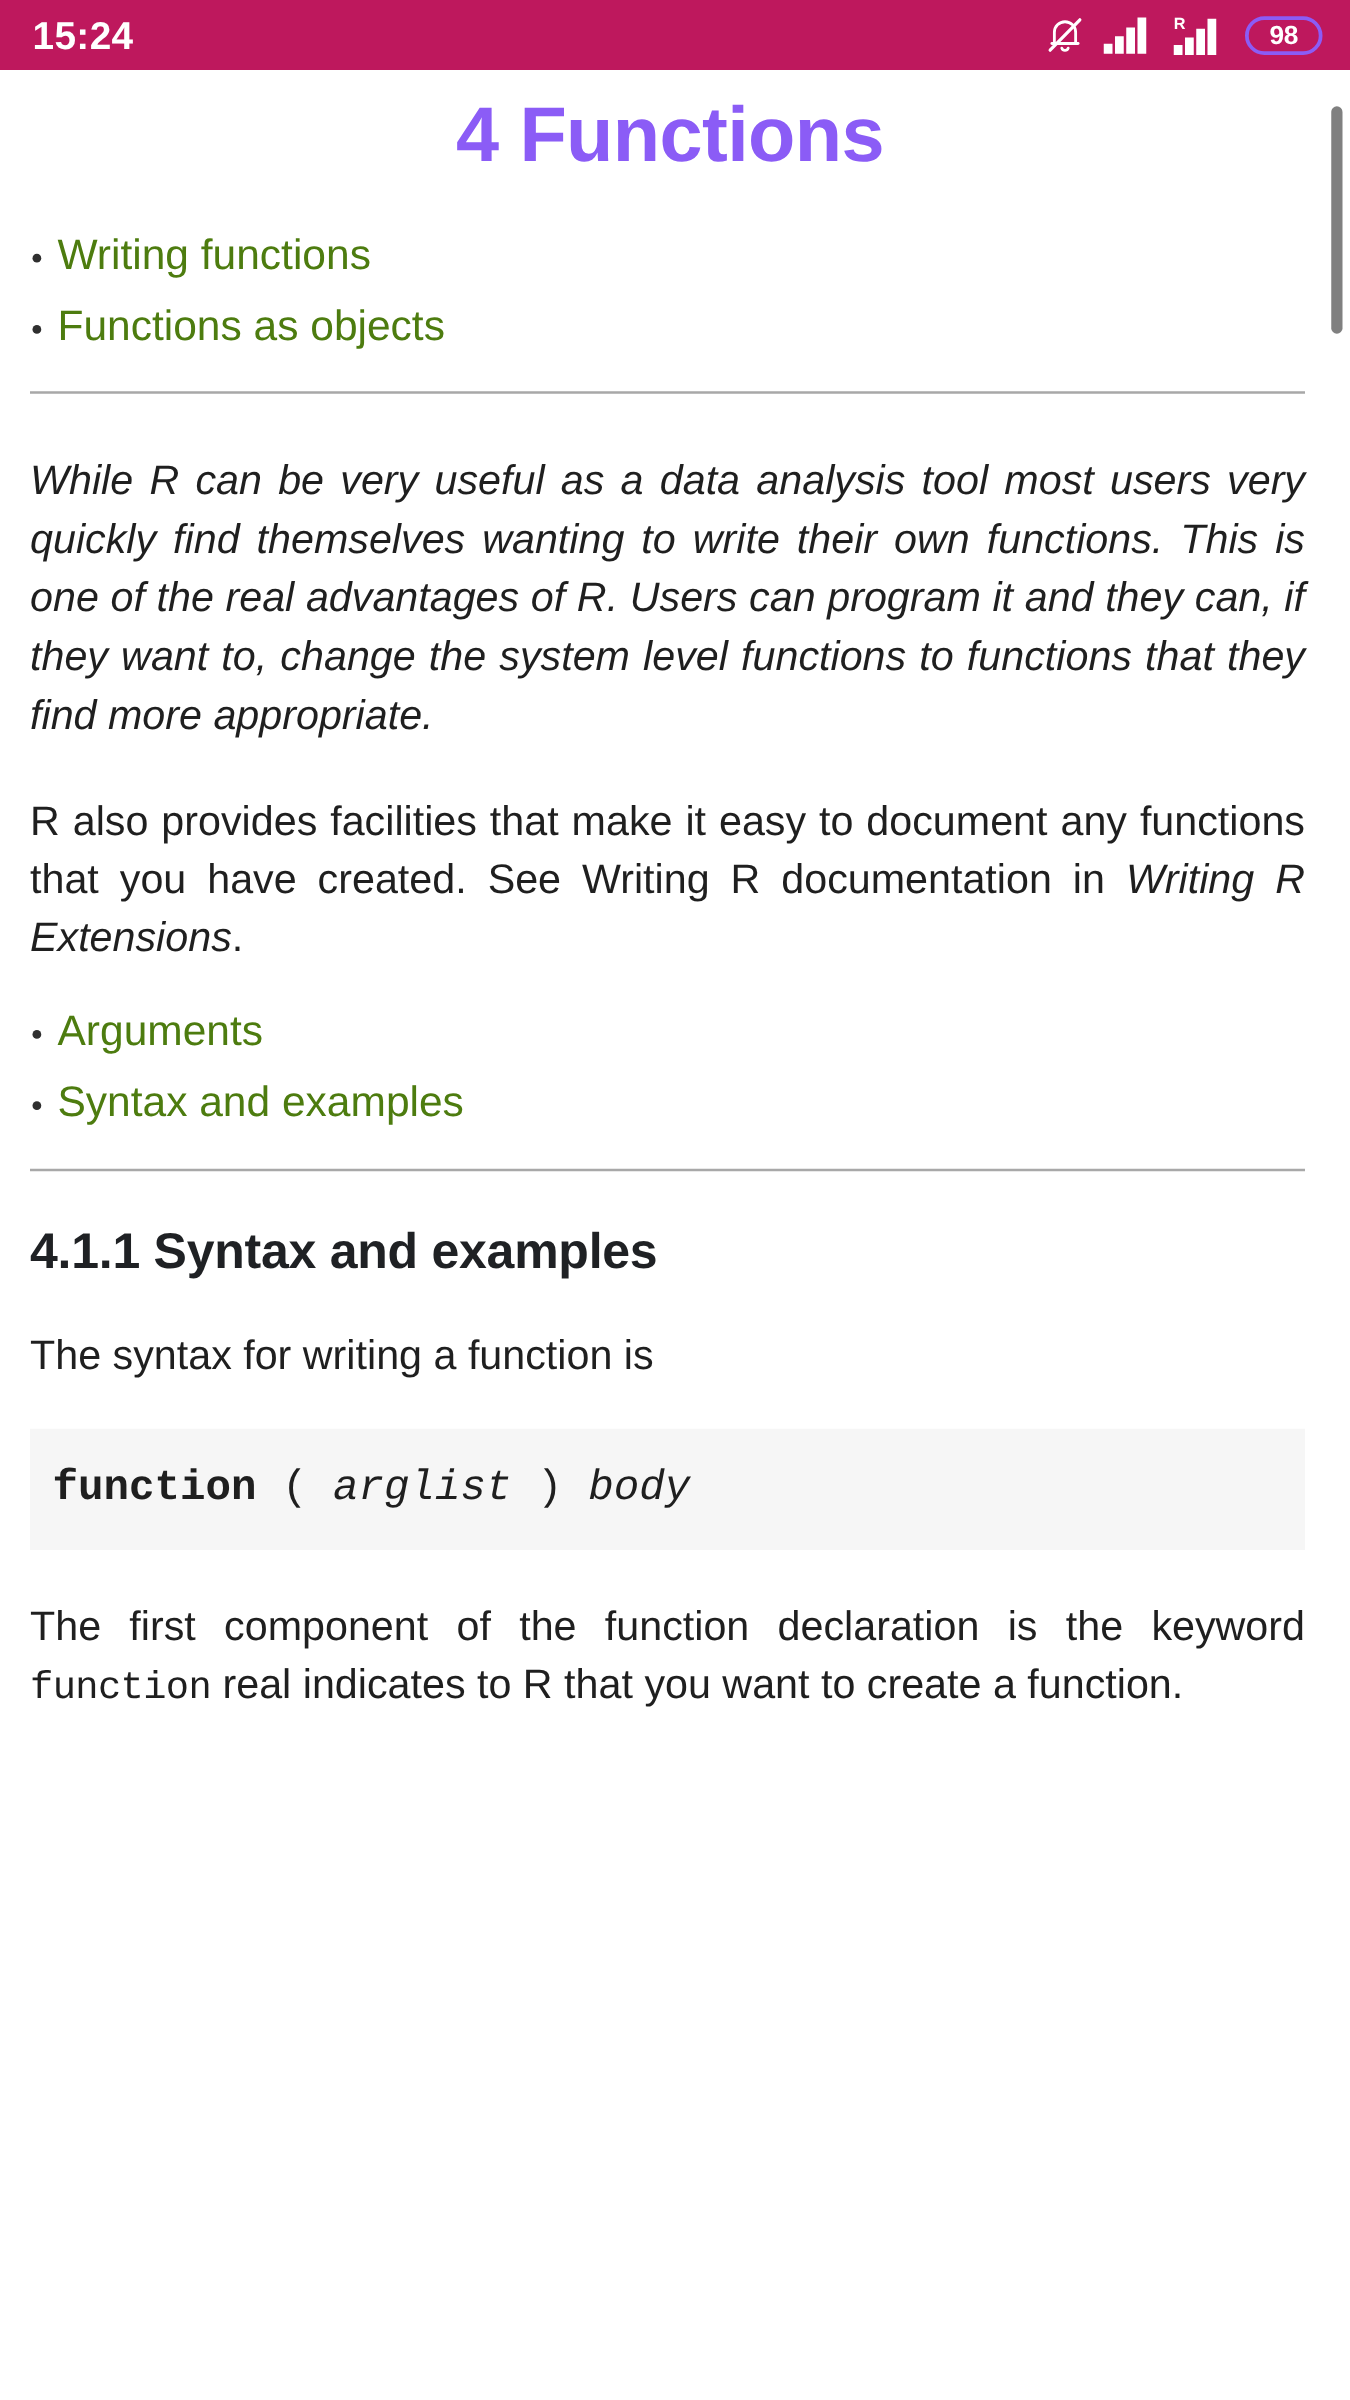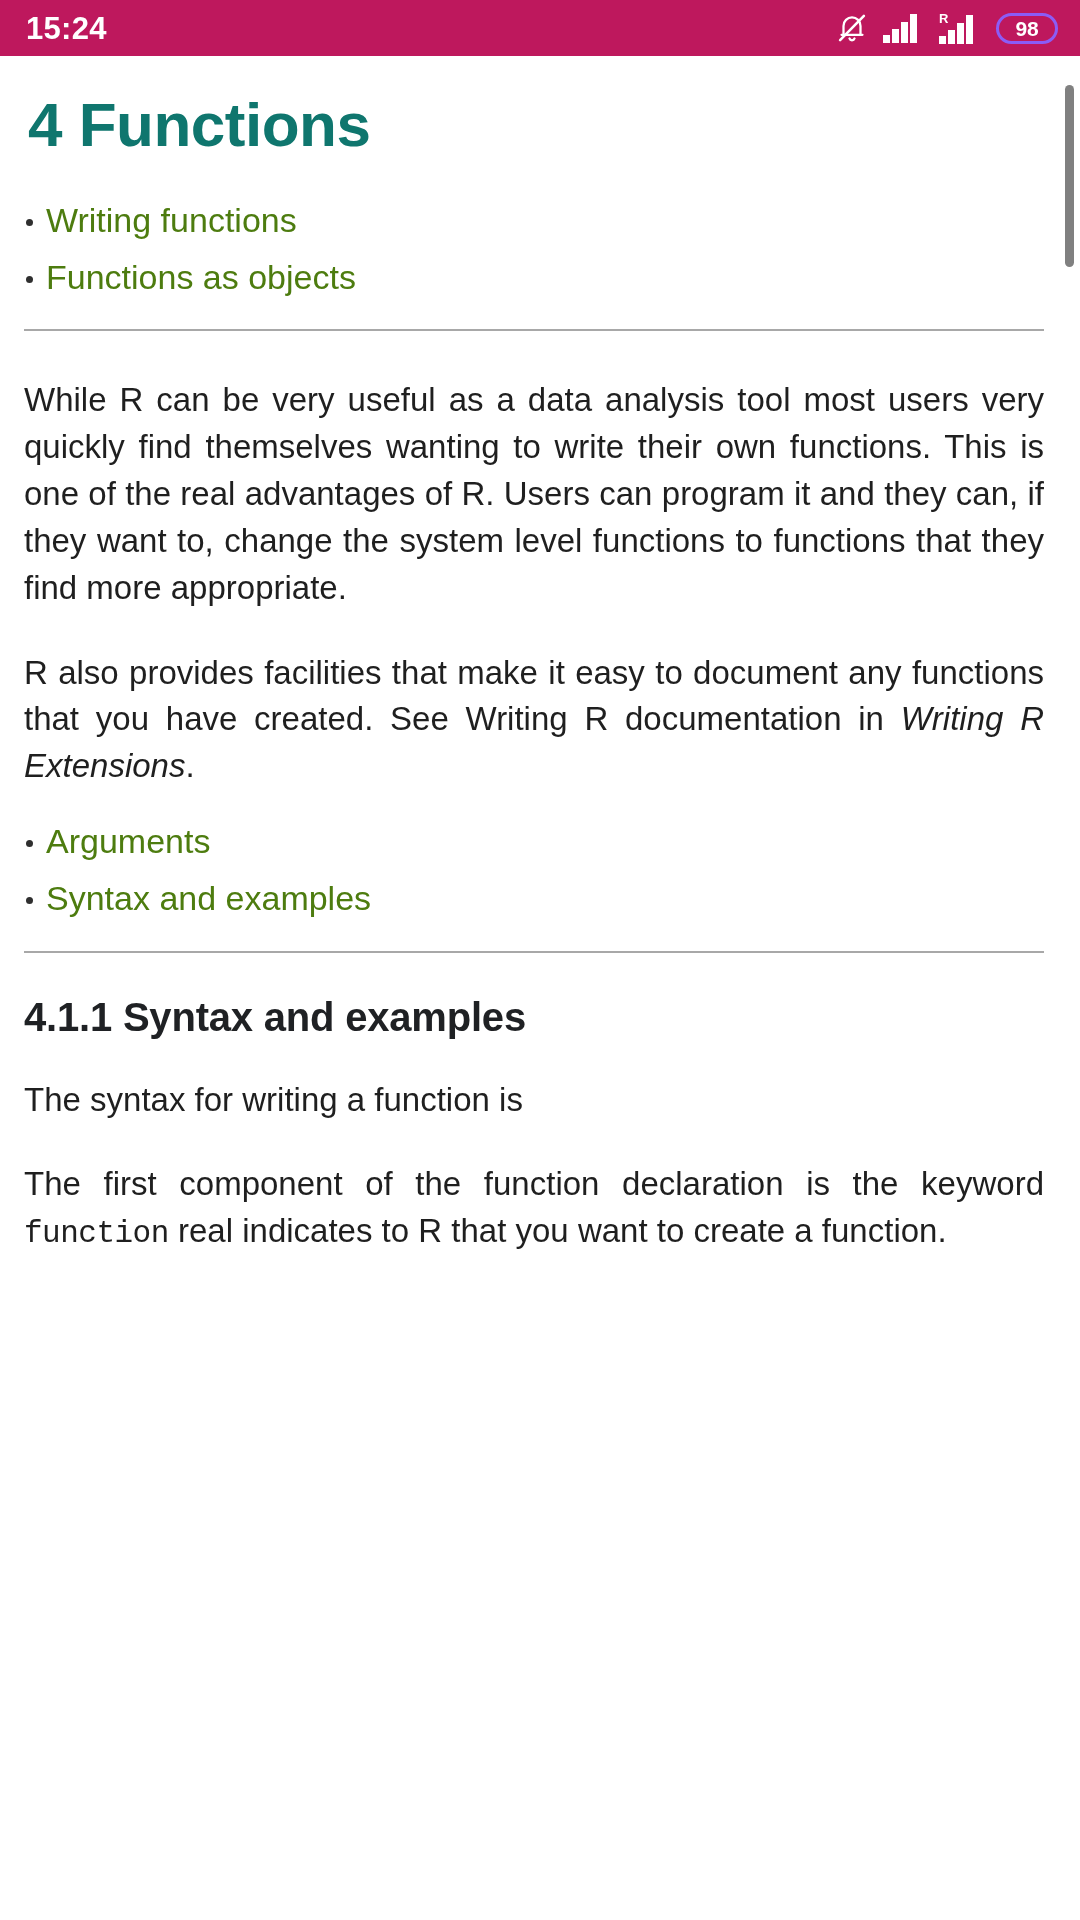--- a/index.html
+++ b/index.html
@@ -87,25 +87,26 @@
     height: 182px;
     background: #808080;
     border-radius: 5px;
   }
 
   
   h1.doc-title {
     font-family: "Liberation Sans", sans-serif;
     font-size: 62px;
     font-weight: 700;
-    color: #0f766e;
-    margin: 0;
-    padding: 36px 0 0 4px;
+    color: #8b5cf6;
+    margin: 0;
+    padding: 20px 0 0 4px;
     line-height: 1.08;
     letter-spacing: -0.5px;
+    text-align: center;
   }
 
   h2.section-title {
     font-family: "Liberation Sans", sans-serif;
     font-size: 45px;
     font-weight: 700;
     color: #1f2124;
     margin: 0;
     padding: 46px 0 0 0;
     line-height: 1.1;
@@ -163,21 +164,21 @@
   p.body {
     font-family: "Liberation Sans", sans-serif;
     font-size: 33px;
     color: #1f1f1f;
     line-height: 1.42;
     text-align: justify;
     margin: 0;
     padding: 38px 0 0 0;
     hyphens: none;
   }
-  p.body.first { padding-top: 46px; }
+  p.body.first { padding-top: 46px; font-style: italic; }
   p.body.left { text-align: left; }
 
   em.title-em { font-style: italic; }
 
   code.inline {
     font-family: "Liberation Mono", monospace;
     font-size: 31px;
     color: #1f1f1f;
     letter-spacing: -0.5px;
   }
@@ -268,20 +269,21 @@
         <a href="#">Syntax and examples</a>
       </li>
     </ul>
 
     <hr class="rule">
 
     <h3 class="subsection-title">4.1.1 Syntax and examples</h3>
 
     <p class="body left">The syntax for writing a function is</p>
 
+    <pre class="codeblock"><span class="kw">function</span><span> ( </span><span class="it">arglist</span><span> ) </span><span class="it">body</span></pre>
 
     <p class="body"><span>The first component of the function declaration is the keyword </span><code class="inline">function</code><span> real indicates to R that you want to create a function.</span></p>
 
   </div>
 
   <div class="scrollbar-track">
     <div class="scrollbar-thumb"></div>
   </div>
 
 </div>

